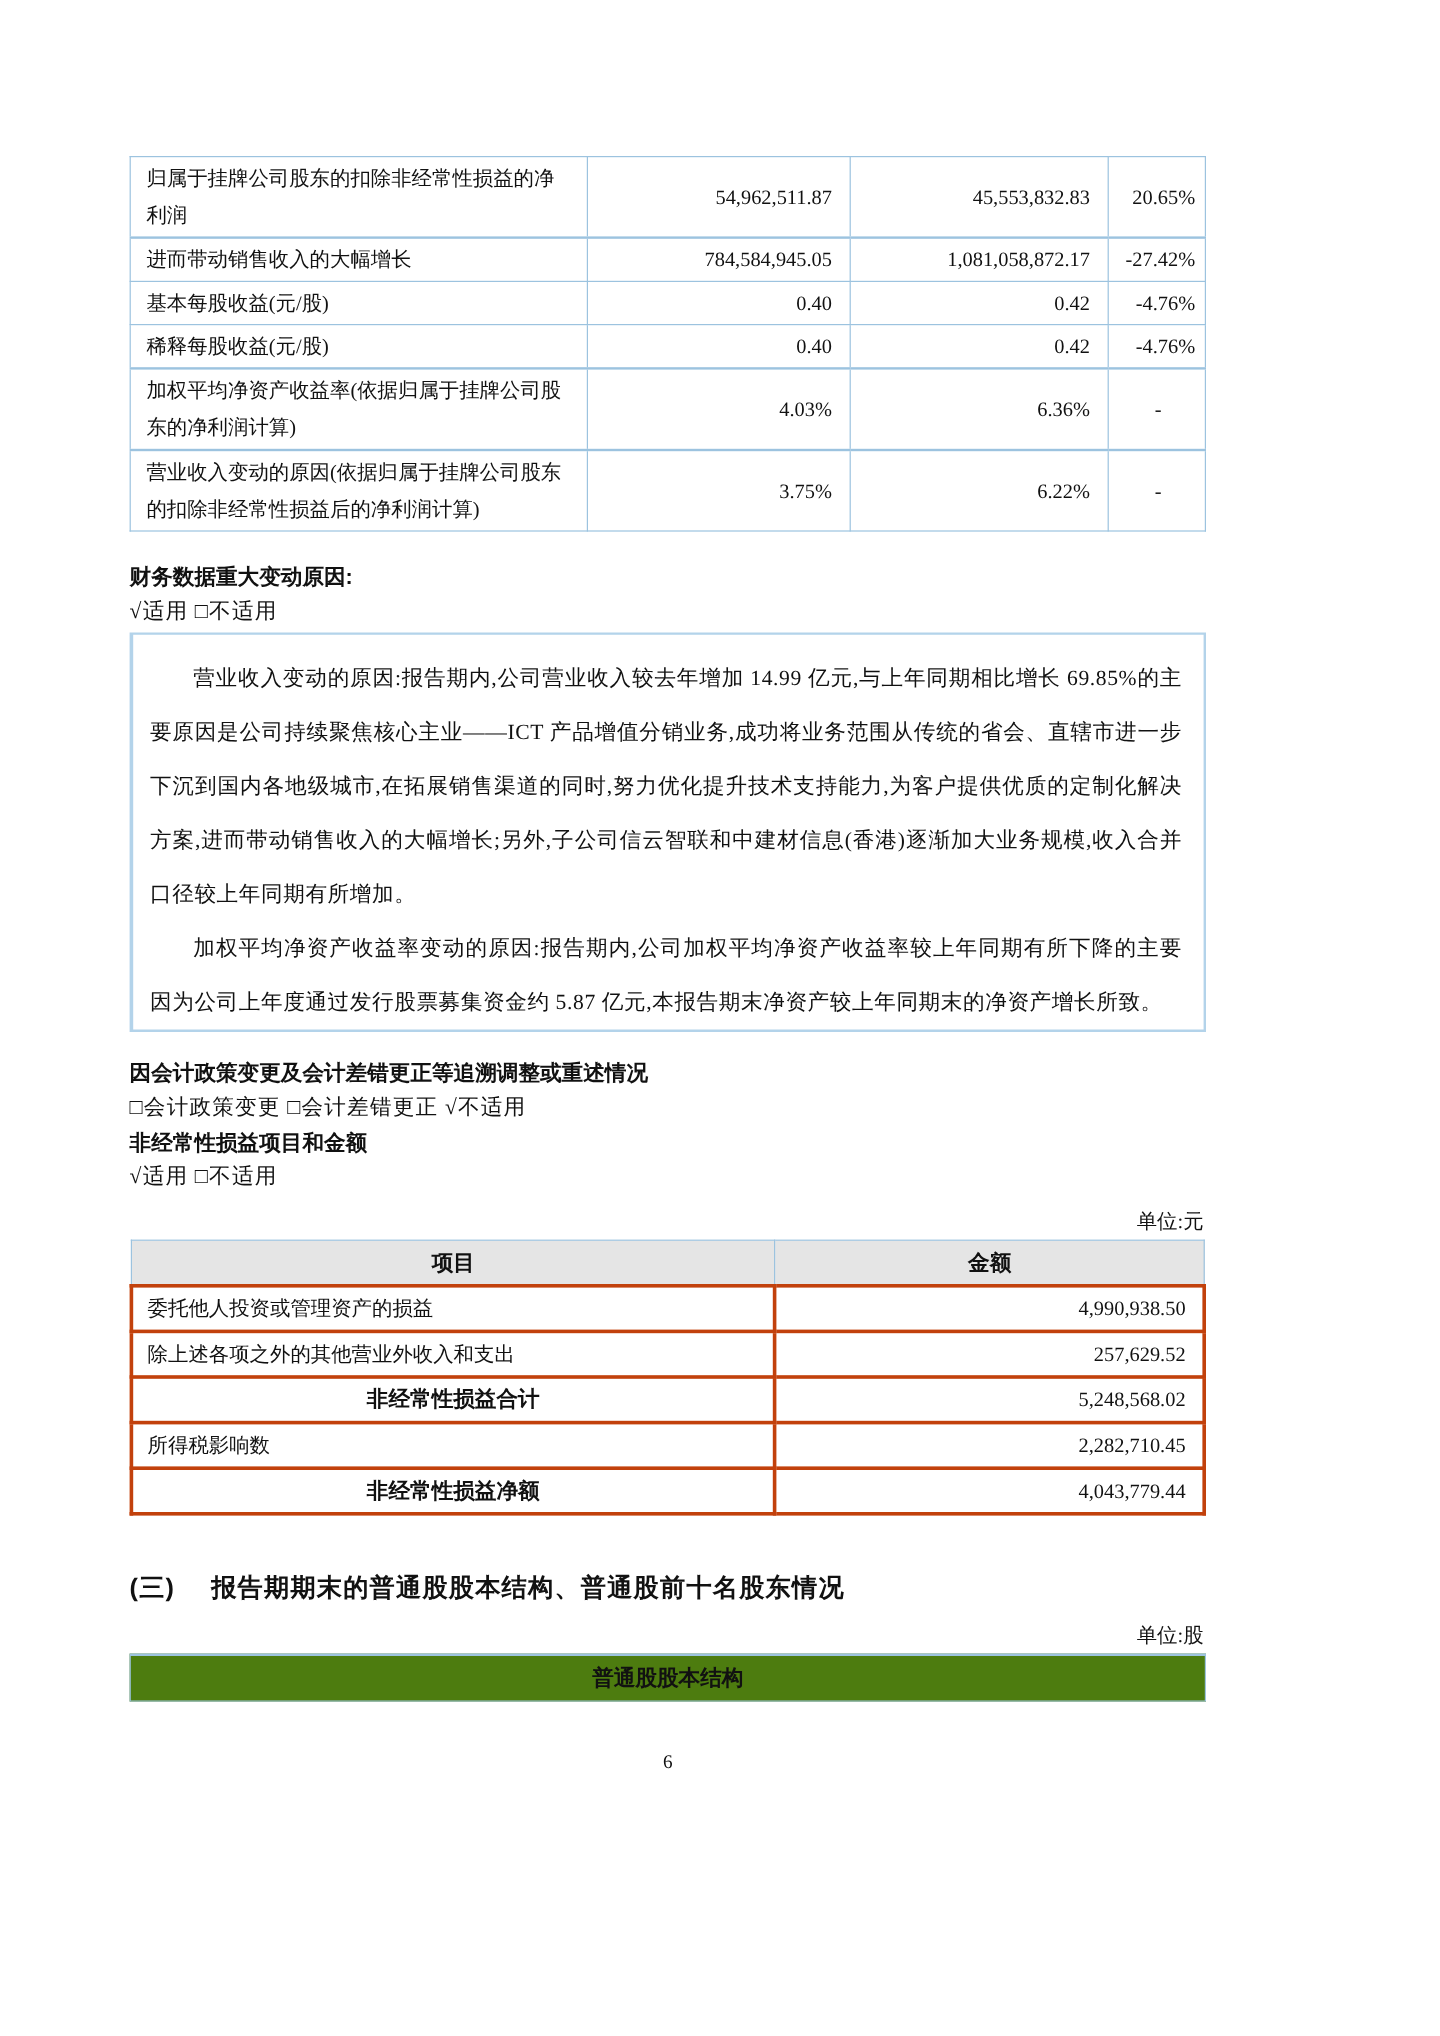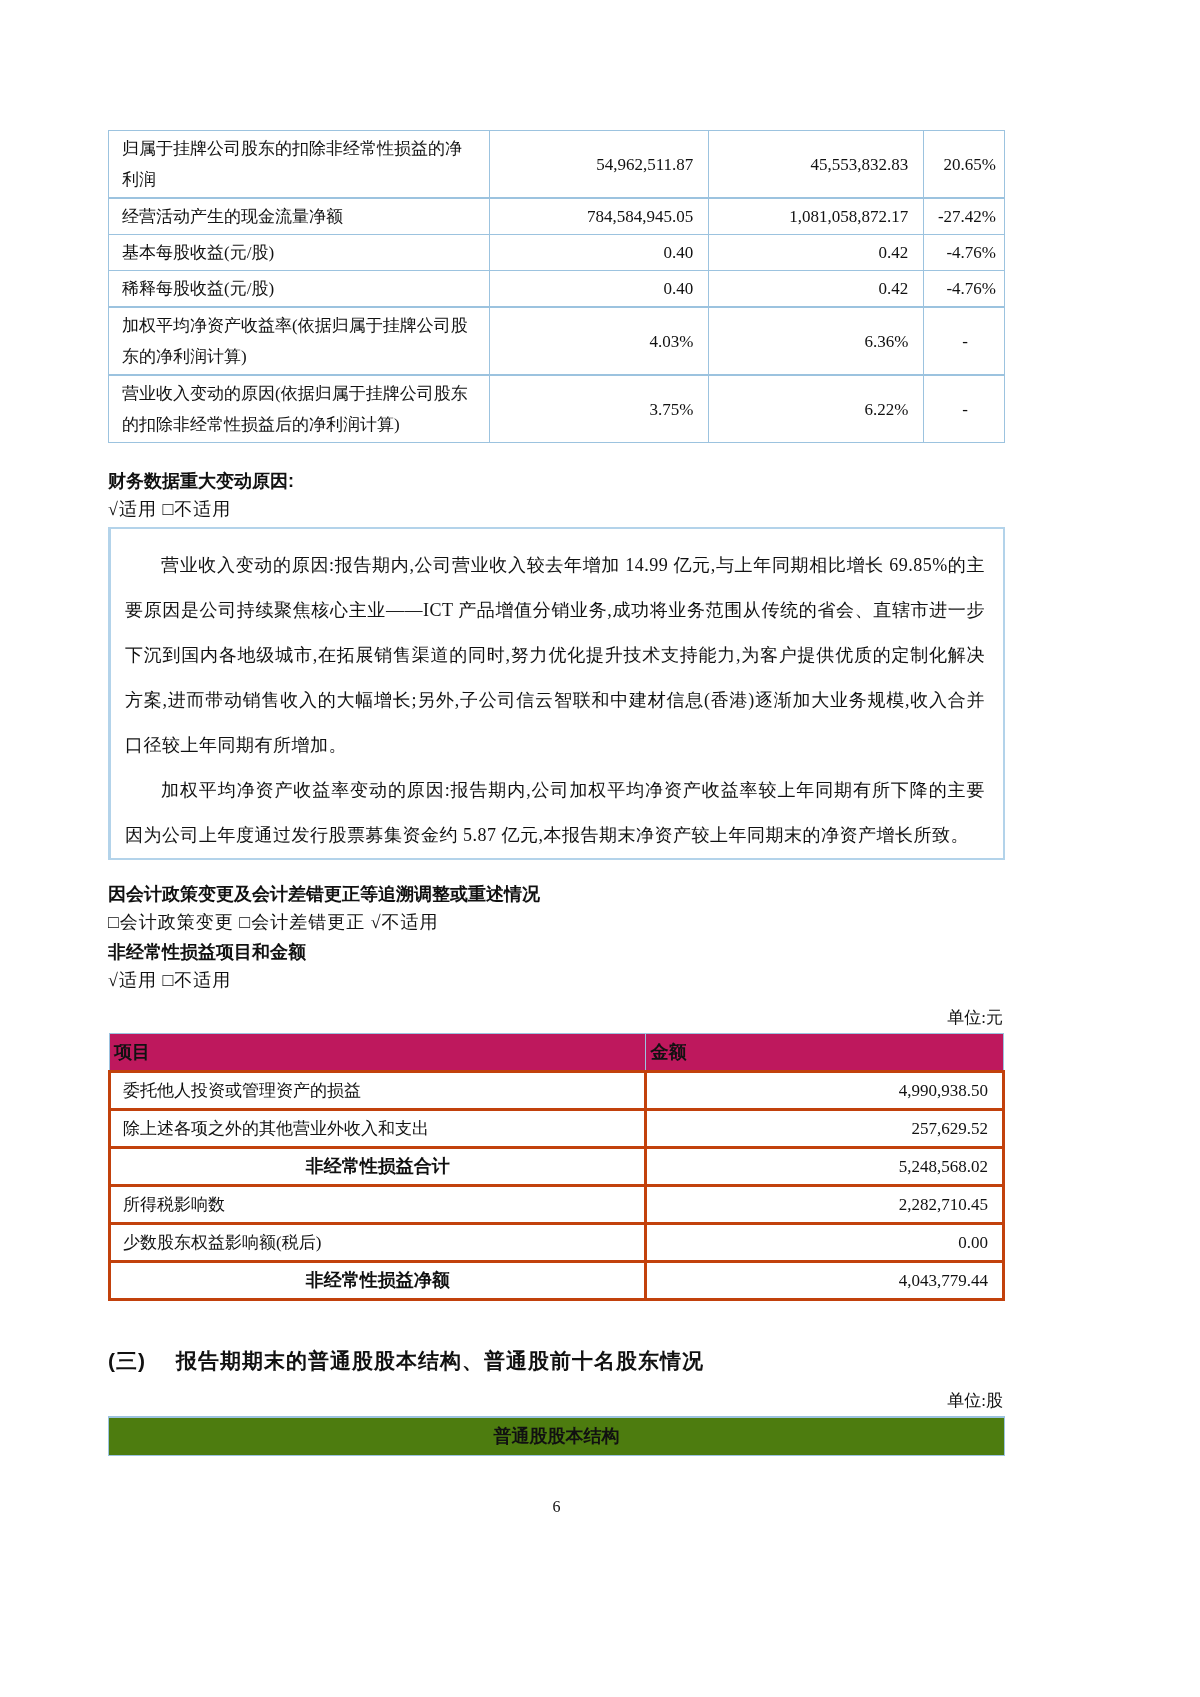--- a/index.html
+++ b/index.html
@@ -27,26 +27,26 @@
     word-break: break-all;
   }
   .t1 td:first-child { text-align: left; padding-left: 13px; }
   .t1 td:nth-child(2), .t1 td:nth-child(3) { text-align: right; padding-right: 15px; }
   .t1 td:nth-child(4) { text-align: right; padding-right: 8px; }
   .t1 tr:nth-child(2) td, .t1 tr:nth-child(5) td, .t1 tr:nth-child(6) td { border-top-width: 2px; }
   .t1 td.dash { text-align: center; }
 
   .t2 { font-size: 17px; margin-top: 4px; }
   .t2 th {
-    background: #be185d;
+    background: #e5e5e5;
     border: 1px solid #9cc3df;
     font-family: "Liberation Sans", "DejaVu Sans", sans-serif;
     font-weight: 700;
     font-size: 18px;
-    text-align: left;
+    text-align: center;
     padding: 6px 4px;
   }
   .t2 td {
     border: 3px solid #c2410c;
     padding: 2px 12px;
     line-height: 31px;
     vertical-align: middle;
   }
   .t2 td:first-child { text-align: left; }
   .t2 td:last-child { text-align: right; padding-right: 14px; }
@@ -123,21 +123,21 @@
           <col style="width:9%">
       </colgroup>
       <tbody>
           <tr>
             <td>归属于挂牌公司股东的扣除非经常性损益的净利润</td>
             <td>54,962,511.87</td>
             <td>45,553,832.83</td>
             <td>20.65%</td>
           </tr>
           <tr>
-            <td>经营活动产生的现金流量净额</td>
+            <td>进而带动销售收入的大幅增长</td>
             <td>784,584,945.05</td>
             <td>1,081,058,872.17</td>
             <td>-27.42%</td>
           </tr>
           <tr>
             <td>基本每股收益(元/股)</td>
             <td>0.40</td>
             <td>0.42</td>
             <td>-4.76%</td>
           </tr>
@@ -199,24 +199,20 @@
             <td>257,629.52</td>
           </tr>
           <tr class="emph">
             <td>非经常性损益合计</td>
             <td>5,248,568.02</td>
           </tr>
           <tr>
             <td>所得税影响数</td>
             <td>2,282,710.45</td>
           </tr>
-          <tr>
-            <td>少数股东权益影响额(税后)</td>
-            <td>0.00</td>
-          </tr>
           <tr class="emph">
             <td>非经常性损益净额</td>
             <td>4,043,779.44</td>
           </tr>
         </tbody>
     </table>
 
     <div class="sec3">
       <span class="num">(三)</span><span>报告期期末的普通股股本结构、普通股前十名股东情况</span>
     </div>

